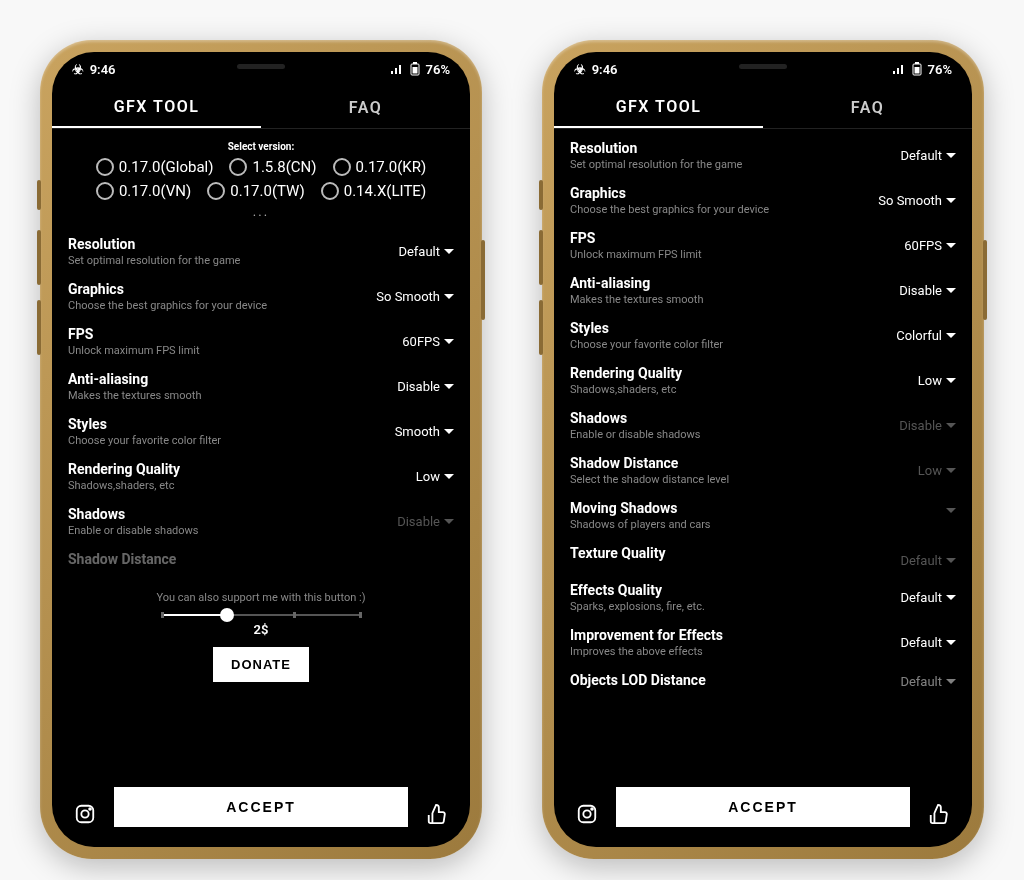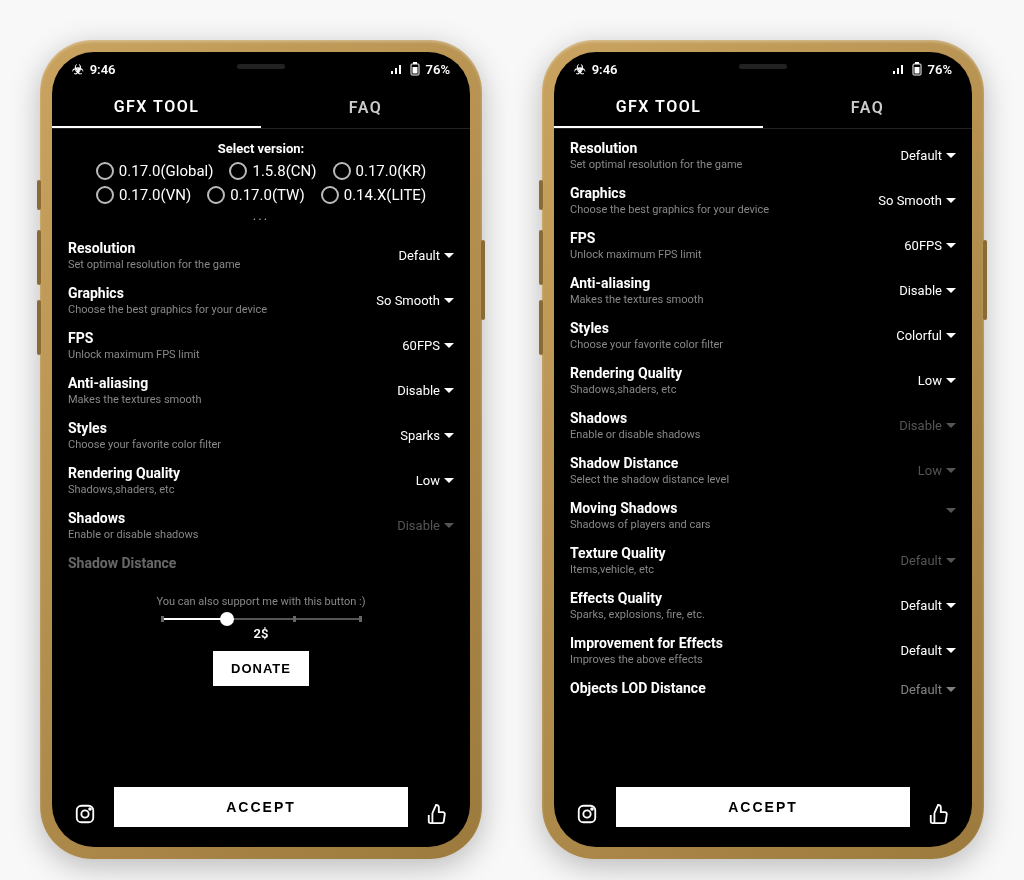--- a/index.html
+++ b/index.html
@@ -13,21 +13,21 @@
 .screen{width:100%;height:100%;background:#000;border-radius:42px;overflow:hidden;position:relative;display:flex;flex-direction:column}
 .notch{position:absolute;top:0;left:50%;transform:translateX(-50%);width:180px;height:28px;background:#000;border-radius:0 0 18px 18px;z-index:5;display:flex;align-items:center;justify-content:center}
 .speaker{width:48px;height:5px;background:#222;border-radius:3px}
 .status-bar{display:flex;justify-content:space-between;align-items:center;height:34px;padding:0 20px;color:#fff;font-size:13px;font-weight:600;flex:0 0 auto}
 .status-left,.status-right{display:flex;align-items:center;gap:6px}
 .bio-icon{font-size:13px}
 .tabs{display:flex;height:42px;color:#ccc;border-bottom:1px solid #222;flex:0 0 auto}
 .tab{flex:1;display:flex;align-items:center;justify-content:center;font-size:16px;letter-spacing:1.5px;font-weight:600;cursor:pointer}
 .tab.active{color:#fff;border-bottom:2px solid #fff}
 .content{flex:1 1 auto;overflow:hidden;color:#fff;padding:8px 16px 0 16px;font-size:13px}
-.version-title{text-align:center;font-weight:700;font-size:13px;margin:4px 0 6px}
+.version-title{text-align:center;font-weight:700;font-size:10px;margin:4px 0 6px}
 .radio-grid{display:flex;flex-direction:column;gap:6px;font-size:15px;margin-bottom:4px}
 .radio-row{display:flex;justify-content:center;gap:16px}
 .radio-item{display:flex;align-items:center;gap:5px;cursor:pointer;white-space:nowrap}
 .radio-circle{width:14px;height:14px;border:2px solid #bbb;border-radius:50%;flex:0 0 auto}
 .ellipsis{text-align:center;color:#aaa;letter-spacing:2px;margin:4px 0 10px;cursor:pointer}
 .setting{display:flex;align-items:flex-start;justify-content:space-between;padding:7px 0}
 .setting-left{flex:1;padding-right:8px}
 .setting-title{font-weight:700;font-size:14px}
 .setting-desc{color:#888;font-size:11px;margin-top:2px}
 .setting-right{display:flex;align-items:center;gap:4px;color:#fff;font-size:13px;padding-top:8px;cursor:pointer;white-space:nowrap}
@@ -161,21 +161,21 @@
               <span>Disable</span>
               <span class="caret"></span>
             </div>
       </div>
       <div class="setting">
         <div class="setting-left">
               <div class="setting-title">Styles</div>
               <div class="setting-desc">Choose your favorite color filter</div>
             </div>
         <div class="setting-right">
-              <span>Sparks</span>
+              <span>Smooth</span>
               <span class="caret"></span>
             </div>
       </div>
       <div class="setting">
         <div class="setting-left">
               <div class="setting-title">Rendering Quality</div>
               <div class="setting-desc">Shadows,shaders, etc</div>
             </div>
         <div class="setting-right">
               <span>Low</span>
@@ -355,21 +355,20 @@
               <div class="setting-desc">Shadows of players and cars</div>
             </div>
         <div class="setting-right dim">
               <span></span>
               <span class="caret"></span>
             </div>
       </div>
       <div class="setting">
         <div class="setting-left">
               <div class="setting-title">Texture Quality</div>
-              <div class="setting-desc">Items,vehicle, etc</div>
             </div>
         <div class="setting-right dim">
               <span>Default</span>
               <span class="caret"></span>
             </div>
       </div>
       <div class="setting">
         <div class="setting-left">
               <div class="setting-title">Effects Quality</div>
               <div class="setting-desc">Sparks, explosions, fire, etc.</div>

